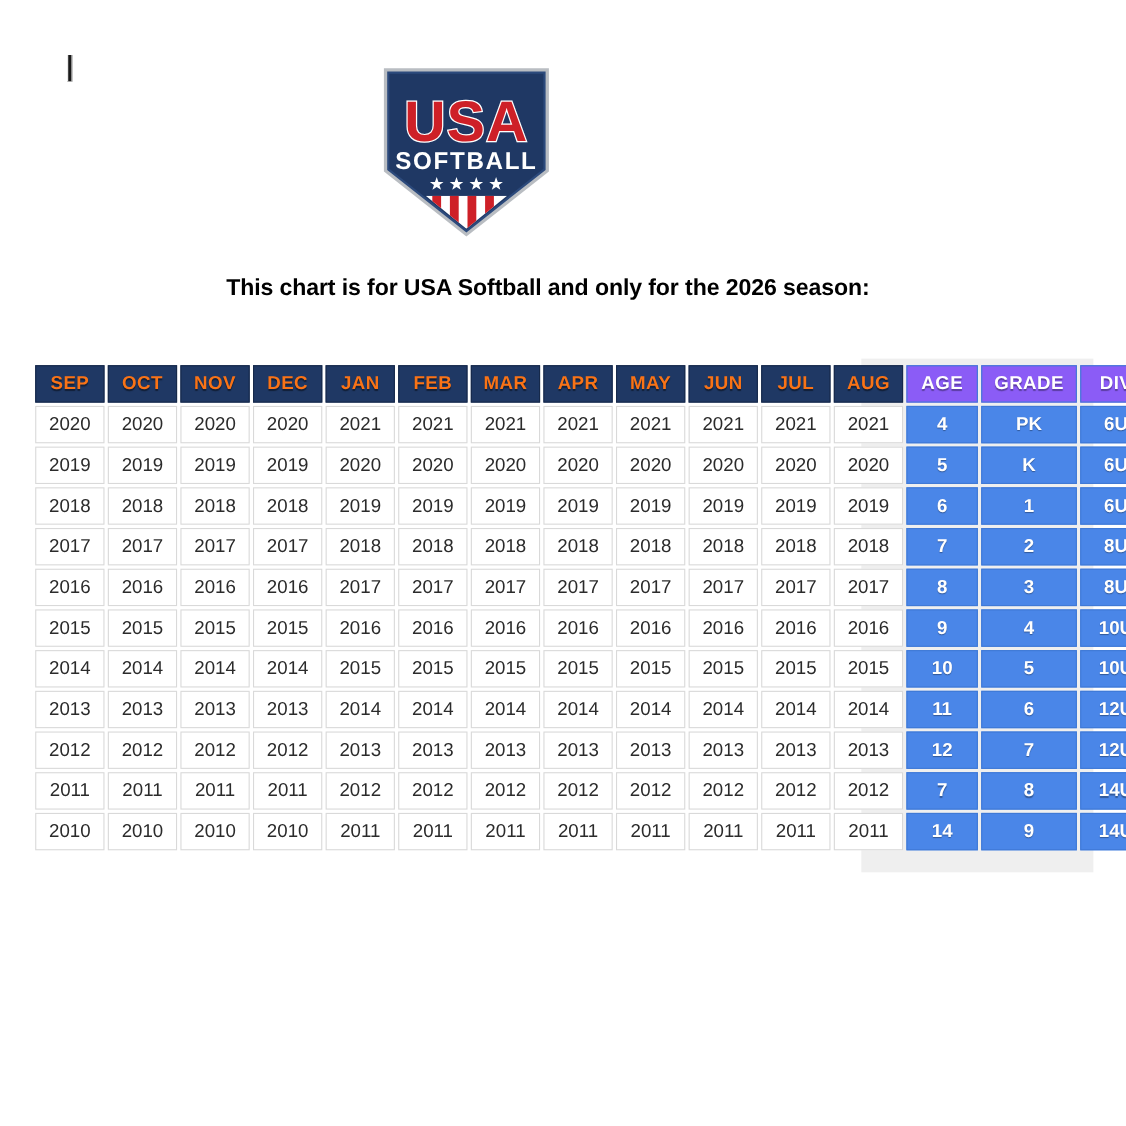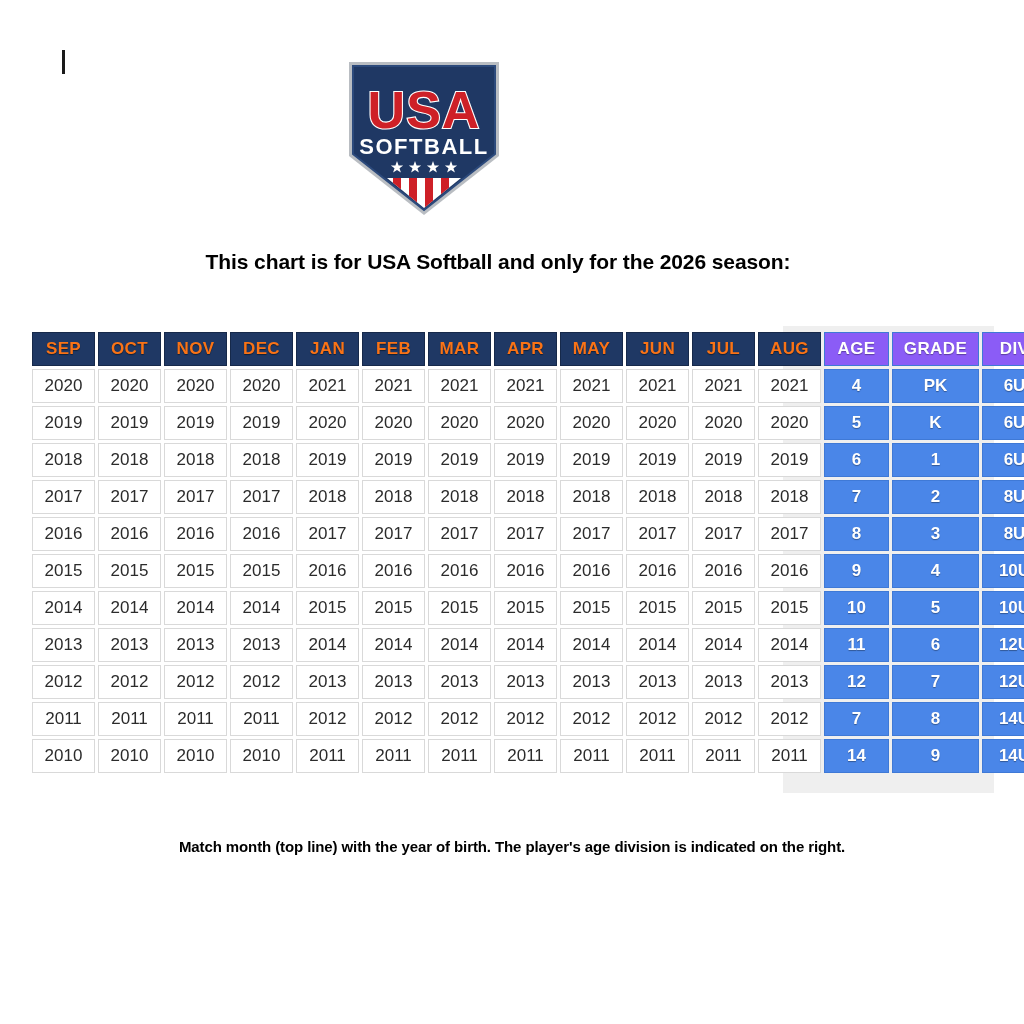--- a/index.html
+++ b/index.html
@@ -437,15 +437,14 @@
             <td class="year-cell">2011</td>
             <td class="year-cell">2011</td>
             <td class="info-cell">14</td>
             <td class="info-cell">9</td>
             <td class="info-cell">14U</td>
           </tr>
         </tbody>
     </table>
   </div>
 
-  <div class="footnote">Match month (top line) with the year of birth. The player's age division is indicated on the right.</div>
 
 </div>
 
 </body></html>

